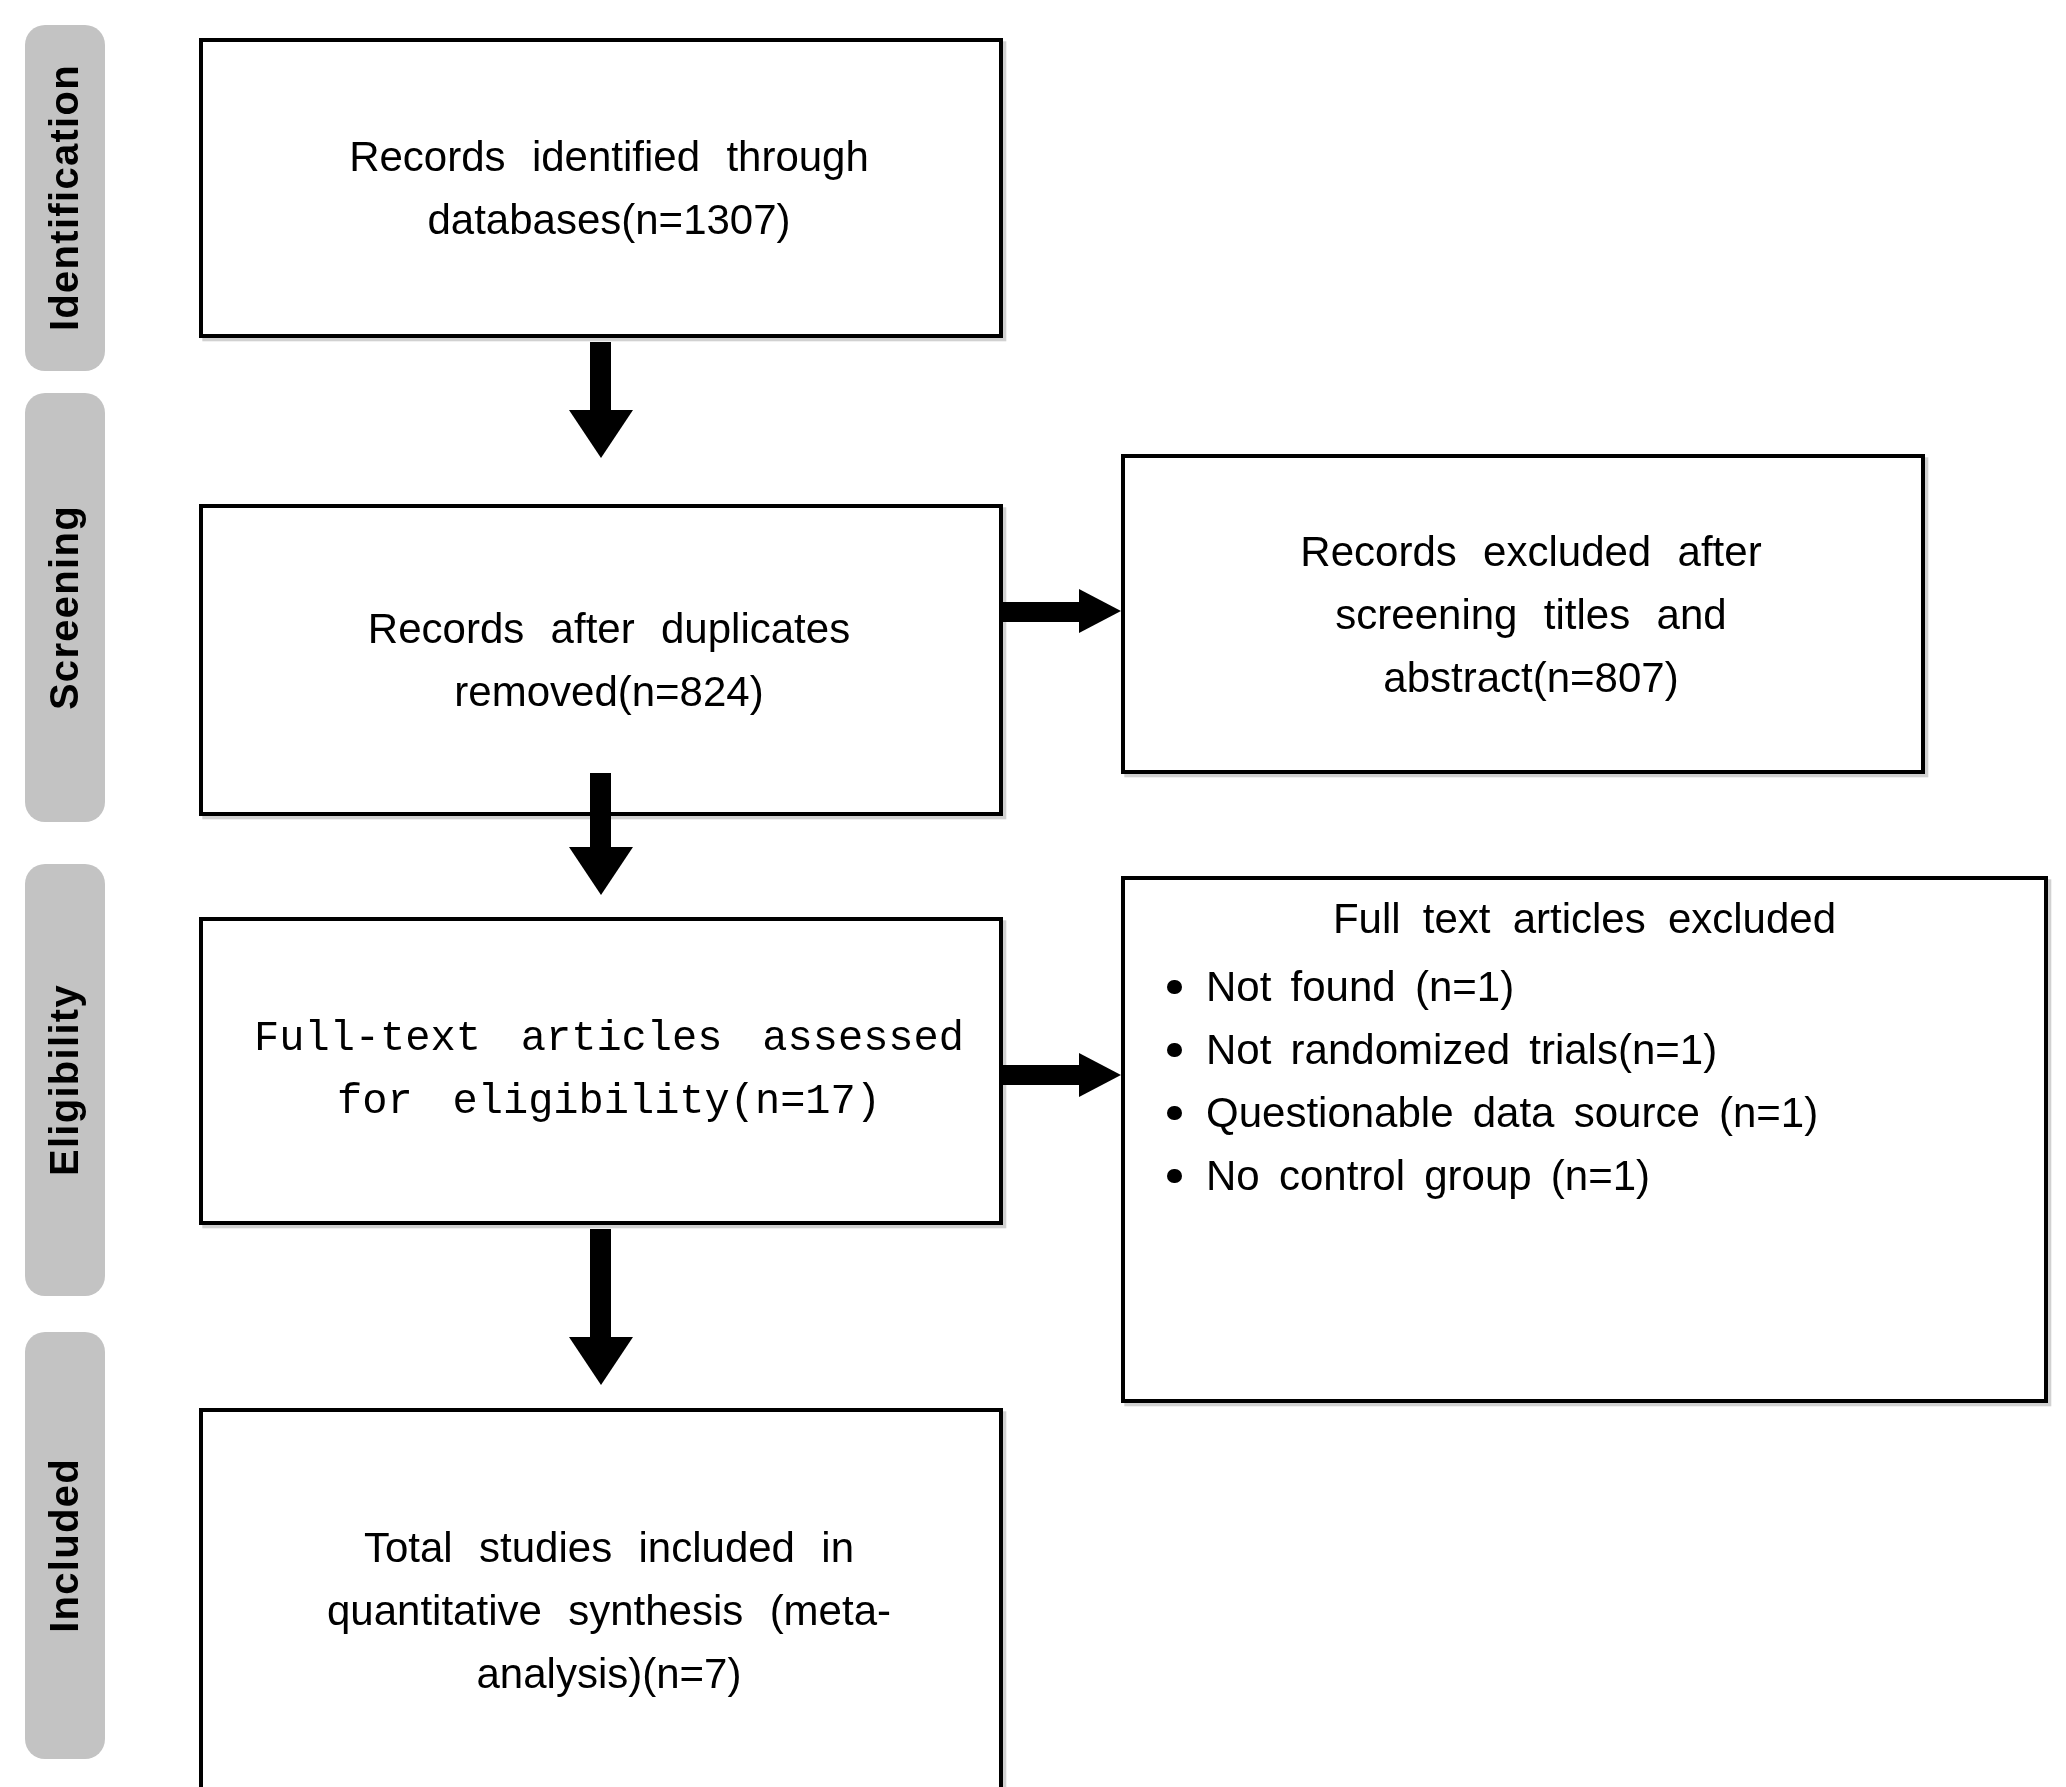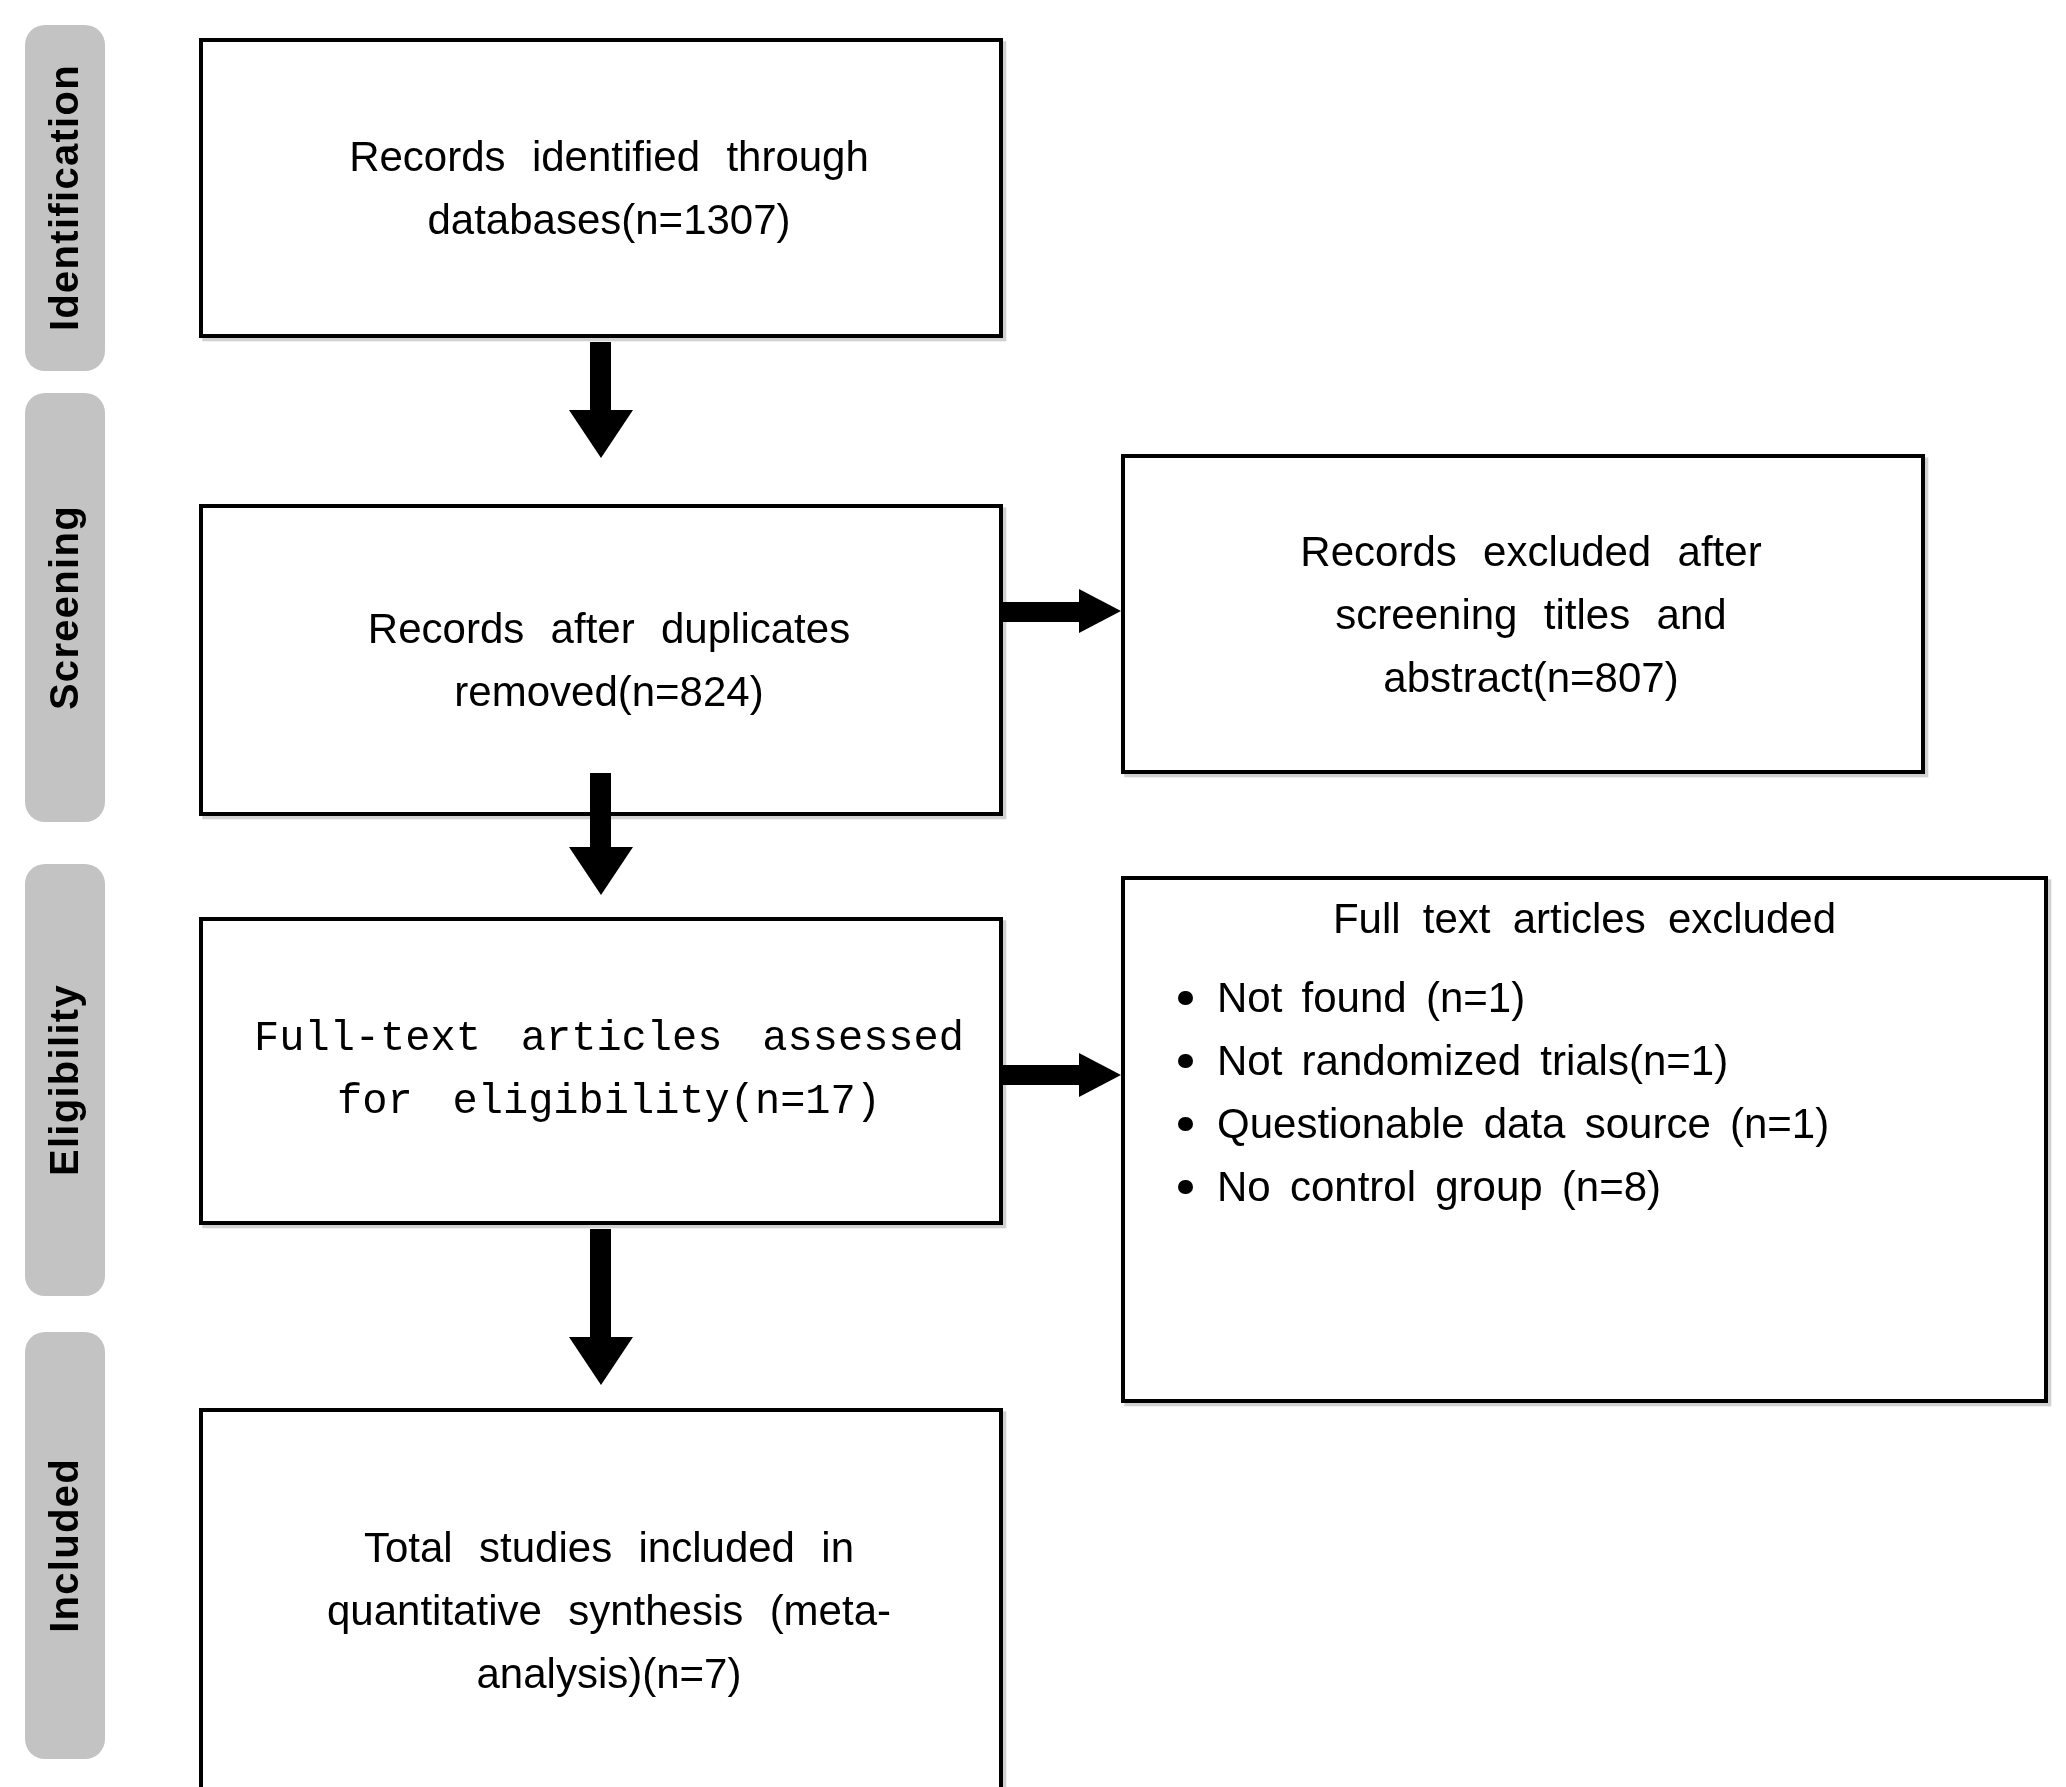--- a/index.html
+++ b/index.html
@@ -77,21 +77,21 @@
     text-align: left;
     padding: 6.6px 0 0 0;
   }
   #box-fulltext-excluded .box-title {
     font-size: 42px;
     line-height: 1.5;
     text-align: center;
     word-spacing: 0.25em;
   }
   #box-fulltext-excluded ul {
-    margin: 16px;
+    margin: 5px;
     padding: 0 60px 0 24px;
     list-style: none;
   }
   #box-fulltext-excluded li {
     position: relative;
     padding-left: 52px;
     font-size: 42px;
     line-height: 1.5;
     word-spacing: 0.18em;
   }
@@ -168,21 +168,21 @@
   <div class="fbox" id="box-fulltext-assessed">
     <div class="box-text">Full-text articles assessed for eligibility(n=17)</div>
   </div>
 
   <div class="fbox" id="box-fulltext-excluded">
     <div class="box-title">Full text articles excluded</div>
     <ul>
       <li>Not found (n=1)</li>
       <li>Not randomized trials(n=1)</li>
       <li>Questionable data source (n=1)</li>
-      <li>No control group (n=8)</li>
+      <li>No control group (n=1)</li>
     </ul>
   </div>
 
   <div class="fbox" id="box-included-total">
     <div class="box-text">Total studies included in quantitative synthesis (meta-analysis)(n=7)</div>
   </div>
 
   <div class="arrow-part" id="arrow-v1-shaft"></div>
   <div class="tri tri-down" id="arrow-v1-head"></div>
 

